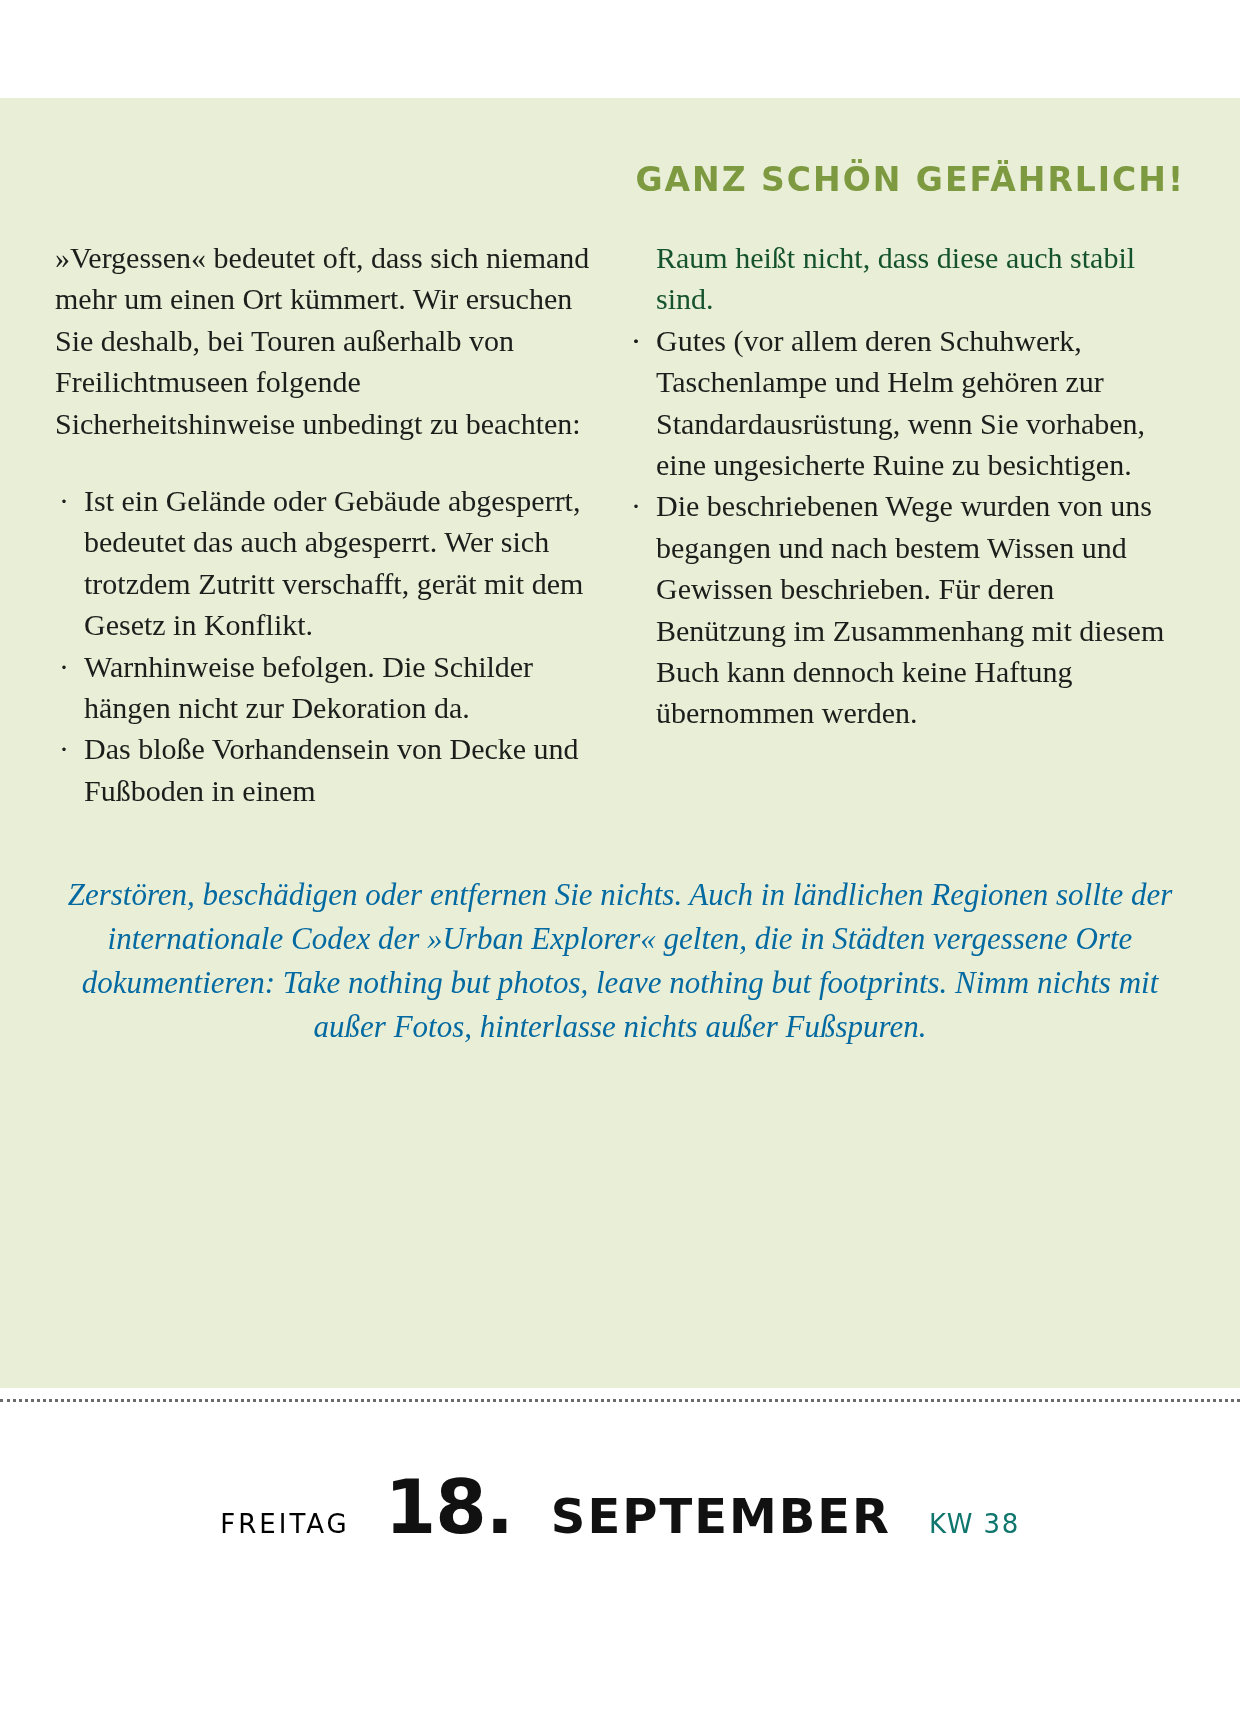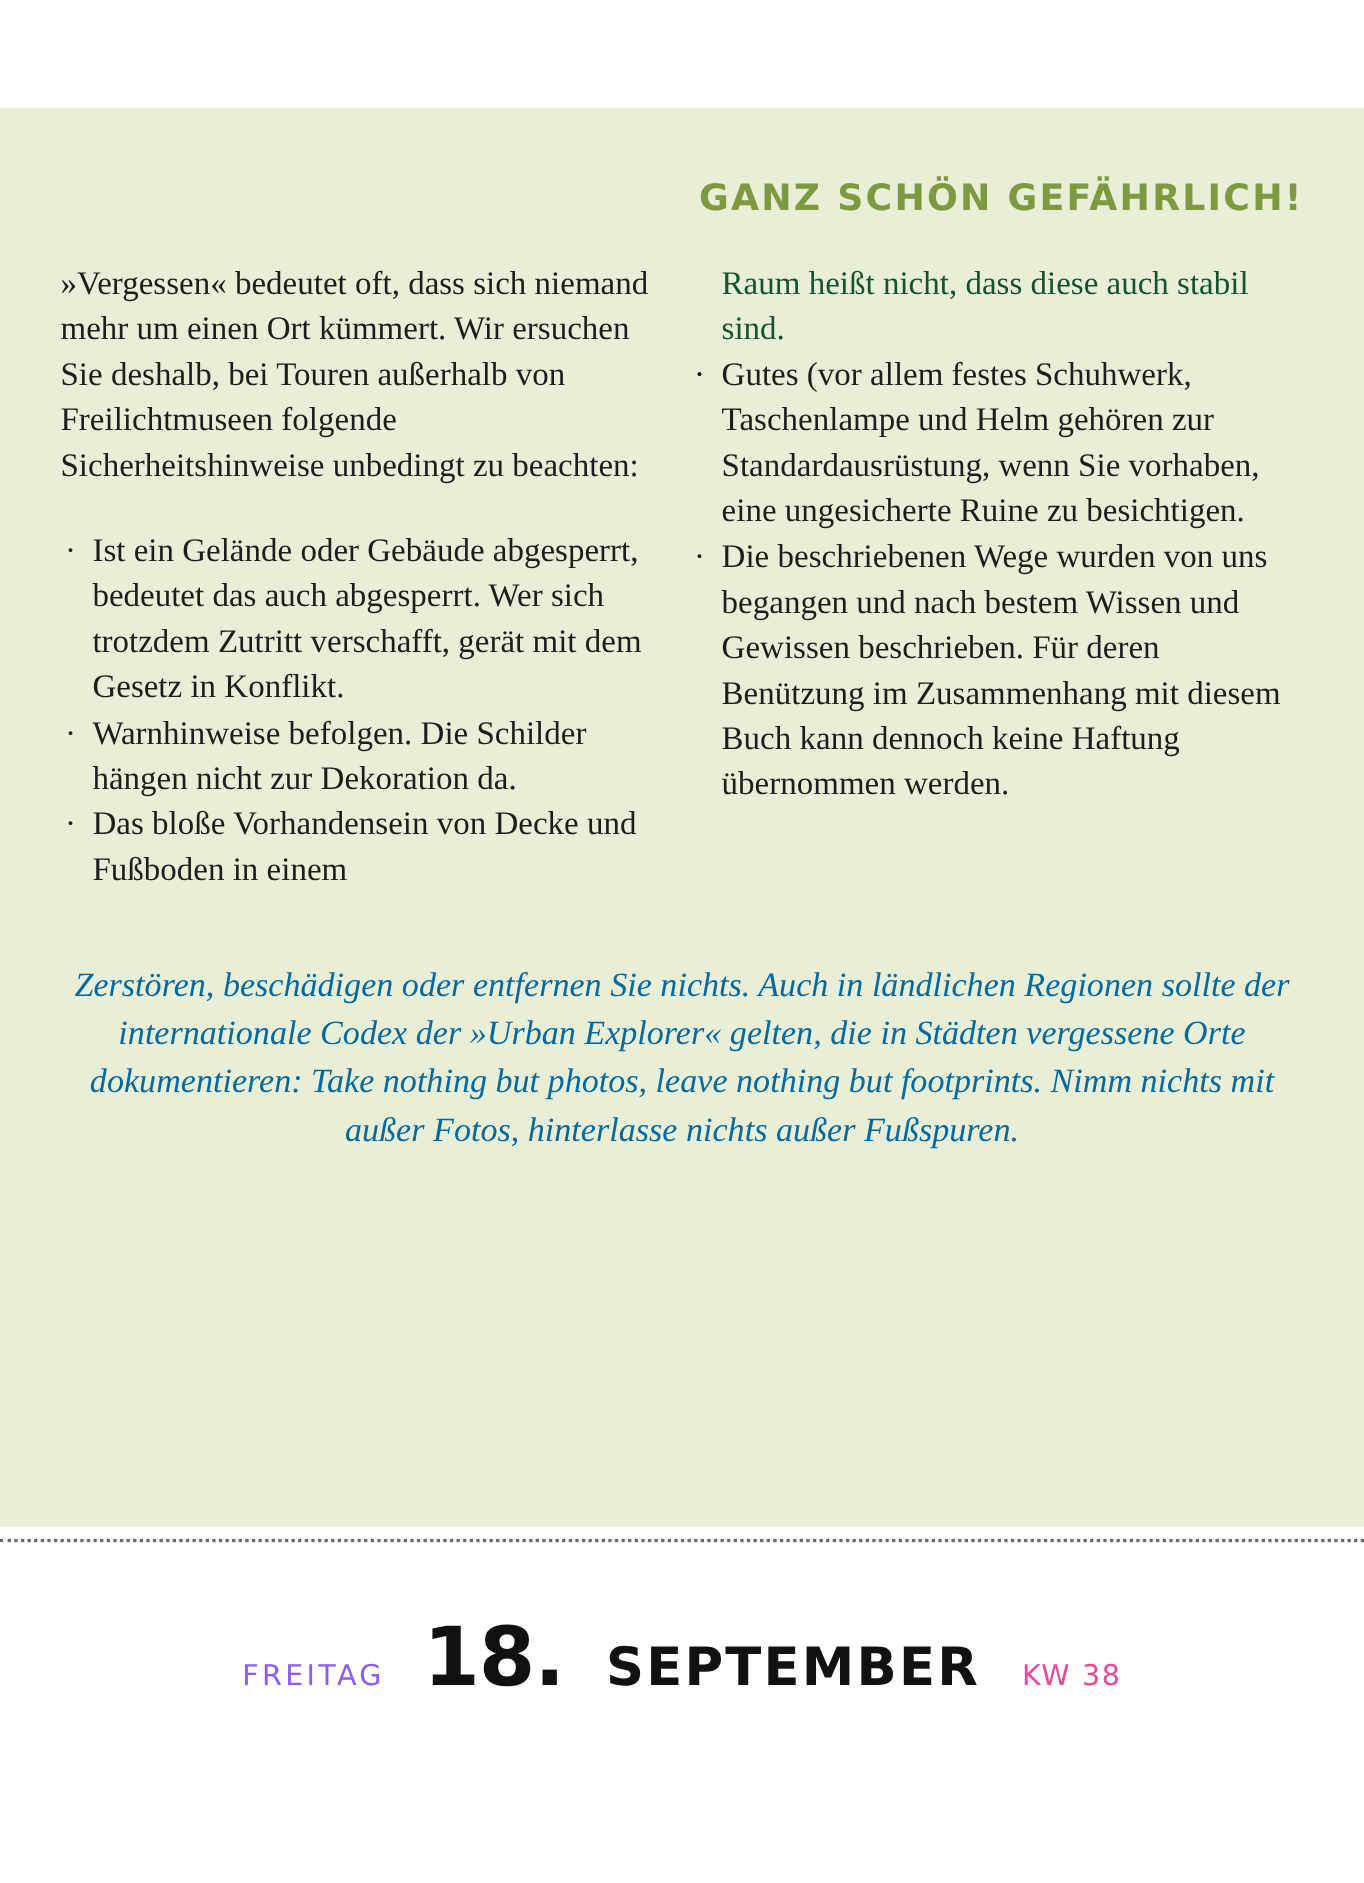--- a/index.html
+++ b/index.html
@@ -124,42 +124,42 @@
     top: 1470px;
     width: 1240px;
     display: flex;
     align-items: baseline;
     justify-content: center;
     font-family: "DejaVu Sans", sans-serif;
   }
   .weekday {
     font-size: 26px;
     letter-spacing: 3px;
-    color: #8b5cf6;
+    color: #000000;
     font-weight: normal;
     margin-right: 35px;
   }
   .daynum {
     font-size: 74px;
     font-weight: bold;
     color: #111111;
     letter-spacing: -1px;
     line-height: 1;
   }
   .month {
     font-size: 48px;
     font-weight: bold;
     color: #111111;
     letter-spacing: 2px;
     margin-left: 38px;
   }
   .week {
     font-size: 26px;
     letter-spacing: 1.5px;
-    color: #ec4899;
+    color: #0f766e;
     margin-left: 38px;
   }
 </style>
 </head>
 <body>
 
 <div class="page">
 
   <div class="panel">
     <div class="panel-inner">
@@ -189,21 +189,21 @@
 
         <div class="col">
           <p class="cont-line">Raum heißt nicht, dass diese auch stabil sind.</p>
 
           <ul class="rules tight">
             <li>
               <span class="bullet">·</span>
             </li>
             <li>
               <span class="bullet">·</span>
-              <span>Gutes (vor allem festes Schuhwerk, Taschenlampe und Helm gehören zur Standardausrüstung, wenn Sie vorhaben, eine ungesicherte Ruine zu besichtigen.</span>
+              <span>Gutes (vor allem deren Schuhwerk, Taschenlampe und Helm gehören zur Standardausrüstung, wenn Sie vorhaben, eine ungesicherte Ruine zu besichtigen.</span>
             </li>
             <li>
               <span class="bullet">·</span>
               <span>Die beschriebenen Wege wurden von uns begangen und nach bestem Wissen und Gewissen beschrieben. Für deren Benützung im Zusammenhang mit diesem Buch kann dennoch keine Haftung übernommen werden.</span>
             </li>
           </ul>
         </div>
 
       </div>
 

